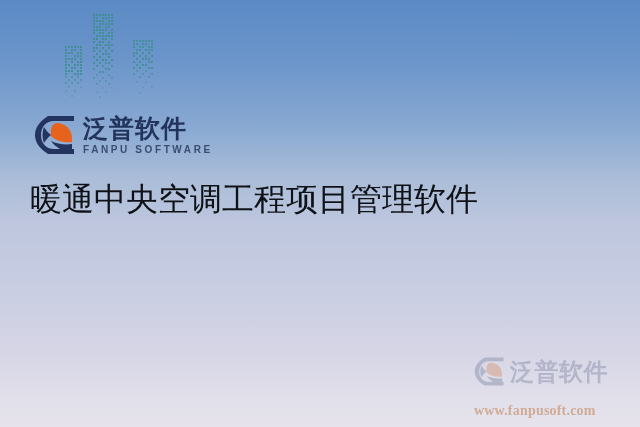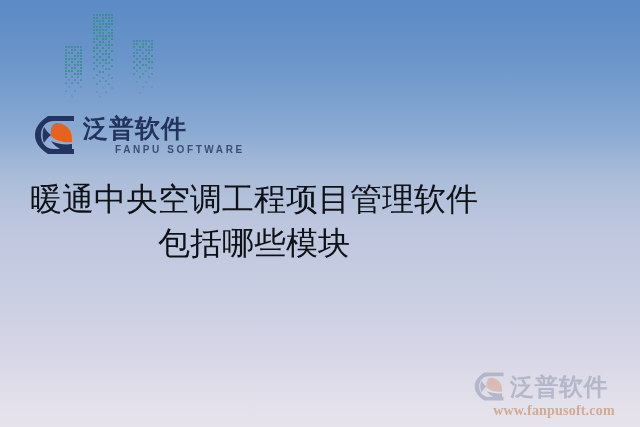--- a/index.html
+++ b/index.html
@@ -73,21 +73,20 @@
   }
   .logo-en {
     font-family: "Liberation Sans", sans-serif;
     font-size: 10px;
     font-weight: bold;
     color: #3c4c73;
     letter-spacing: 2.6px;
     line-height: 1.2;
     margin-top: 2px;
     white-space: nowrap;
-    margin-left: 32px;
   }
 
   
   .headline {
     position: absolute;
     left: 0;
     top: 178px;
     width: 508px;
     text-align: center;
     font-family: "DejaVu Sans", "Liberation Sans", sans-serif;
@@ -123,22 +122,21 @@
     line-height: 1;
     letter-spacing: 0.5px;
     white-space: nowrap;
   }
   .wm-url {
     font-family: "Liberation Serif", serif;
     font-size: 14px;
     font-weight: bold;
     color: #c48a62;
     letter-spacing: 0.2px;
-    text-align: center;
-    margin-top: 1px;
+    margin-top: 16px;
     white-space: nowrap;
   }
 </style>
 </head>
 <body>
 
 <div class="banner">
 
   <div class="skyline">
     <svg width="120" height="100" viewBox="0 0 120 100" xmlns="http://www.w3.org/2000/svg">
@@ -403,21 +401,20 @@
       </svg>
     </span>
     <span class="logo-words">
       <span class="logo-cn">泛普软件</span>
       <span class="logo-en">FANPU SOFTWARE</span>
     </span>
   </div>
 
   <div class="headline">
     <span class="headline-line">暖通中央空调工程项目管理软件</span>
-    <span class="headline-line">包括哪些模块</span>
   </div>
 
   <div class="watermark">
     <div class="wm-row">
       <span class="wm-mark">
         <svg width="31" height="31" viewBox="0 0 42 42" xmlns="http://www.w3.org/2000/svg">
           <path d="M14 2 L40 2 L40 7 L20 7 C12 7 7 13 7 21 C7 29 12 35 20 35 L40 35 L40 40 L14 40 C5 34 1 28 1 21 C1 14 5 8 14 2 Z" fill="#9ba0b8"></path>
           <path d="M38 38 C30 38 22 34 17 27 C23 30 31 31 38 30 Z" fill="#9ba0b8"></path>
           <path d="M22 9 C31 9 38 15 38 25 L38 28 C30 29 22 27 17 22 C16 15 18 10 22 9 Z" fill="#d9a893"></path>
           <path d="M10 13 C12 16 14 19 17 21 C14 23 12 26 10 29 C8 24 8 18 10 13 Z" fill="#9ba0b8"></path>

